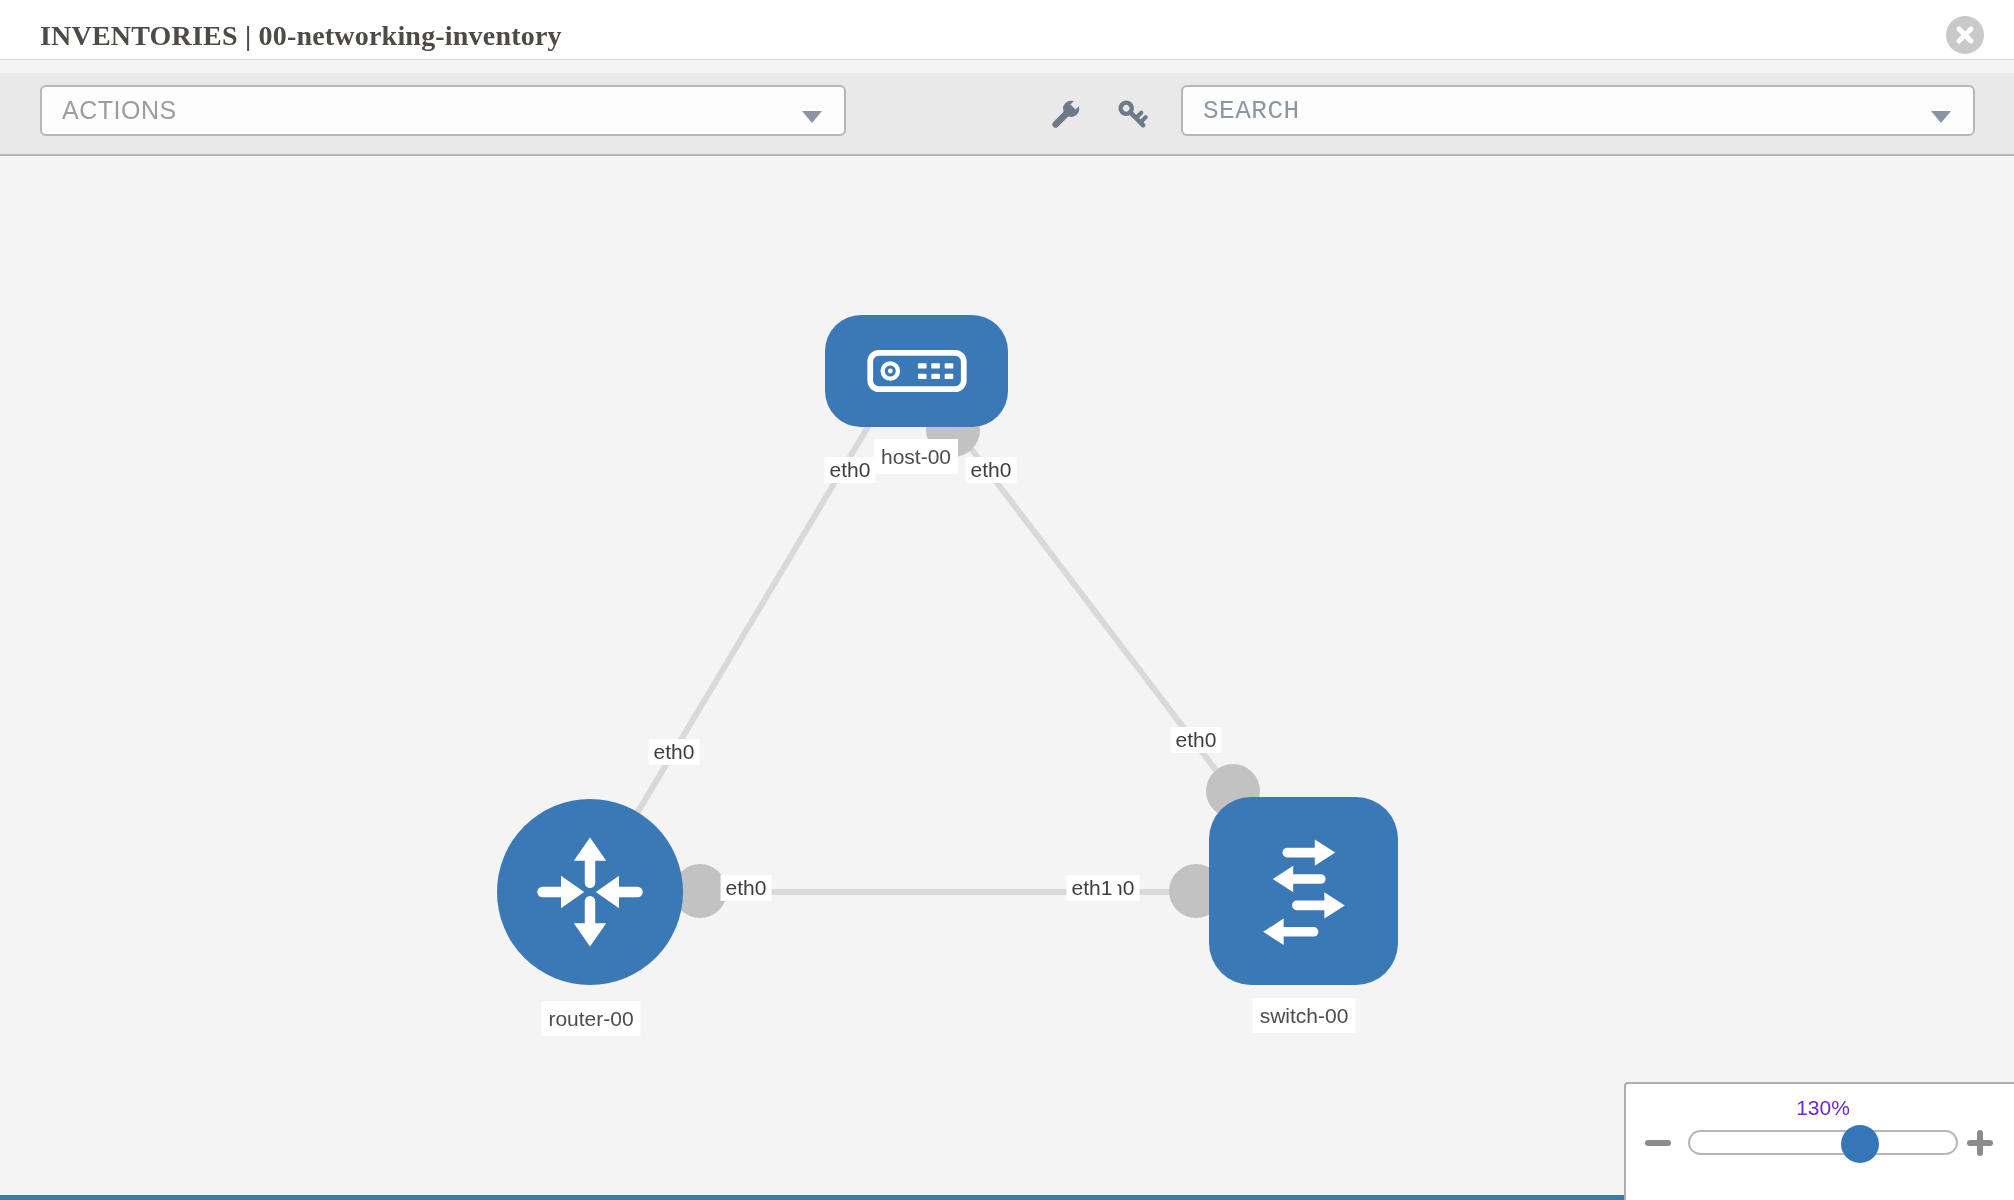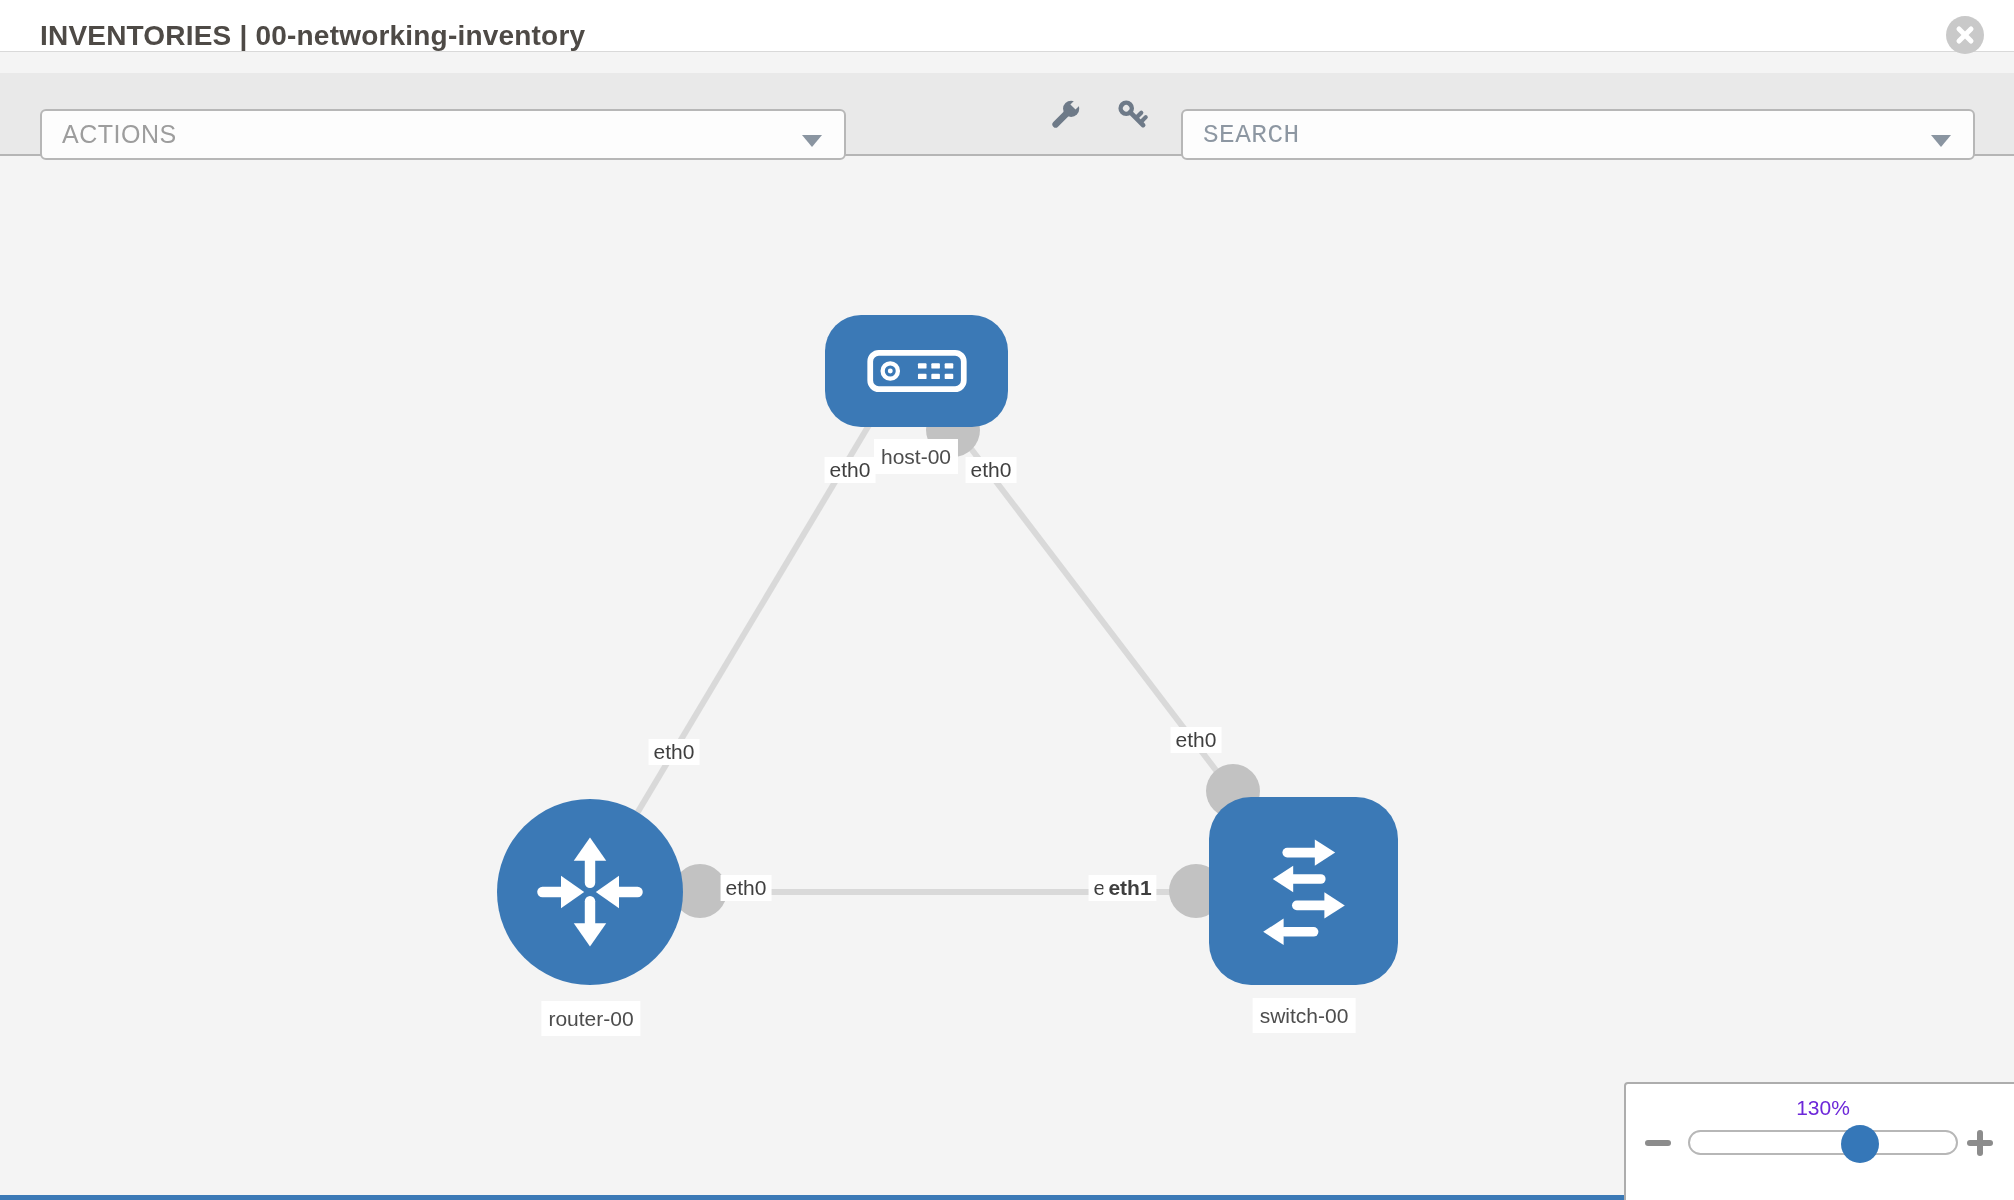--- a/index.html
+++ b/index.html
@@ -1,26 +1,26 @@
 <!DOCTYPE html>
 <html><head>
 <meta charset="utf-8">
 <style>
   * { margin:0; padding:0; box-sizing:border-box; }
   body { font-family:"Liberation Sans", sans-serif; background:#fff; }
   .window { position:relative; width:2014px; height:1200px; overflow:hidden; background:#f4f4f4; }
 
   
-  .header { position:absolute; left:0; top:0; width:2014px; height:52px; background:#ffffff; border-bottom:1px solid #d9d9d9; z-index:20; }
+  .header { position:absolute; left:0; top:0; width:2014px; height:60px; background:#ffffff; border-bottom:1px solid #d9d9d9; z-index:20;font-family:Liberation Serif, serif; }
   .page-title { position:absolute; left:40px; top:20px; font-size:28px; font-weight:bold; color:#4e4a46; letter-spacing:0.2px; }
   .close-btn { position:absolute; left:1946px; top:16px; width:38px; height:38px; border-radius:50%; background:#c9c9c9; cursor:pointer; display:flex; align-items:center; justify-content:center; }
 
   
   .toolbar { position:absolute; left:0; top:73px; width:2014px; height:83px; background:#e9e9e9; border-bottom:2px solid #b5b5b5; z-index:20; }
-  .combo { position:absolute; top:12px; height:51px; background:#fdfdfd; border:2px solid #b7b7b7; border-radius:6px; display:flex; align-items:center;margin-top:24px; }
+  .combo { position:absolute; top:12px; height:51px; background:#fdfdfd; border:2px solid #b7b7b7; border-radius:6px; display:flex; align-items:center; }
   .combo-actions { left:40px; width:806px; }
   .combo-search { left:1181px; width:794px; }
   .combo-label { margin-left:20px; font-size:25px; color:#9d9d9d; letter-spacing:0.5px; }
   .combo input { border:none; outline:none; background:transparent; margin-left:20px; font-size:26px; color:#737373; width:680px; font-family:Liberation Mono, monospace; }
   .combo input::placeholder { color:#8d97a2; letter-spacing:0.5px; }
   .caret { position:absolute; right:22px; top:24px; width:0; height:0; border-left:10px solid transparent; border-right:10px solid transparent; border-top:12px solid #8a95a1; }
   .tool-icon { position:absolute; top:24px; width:36px; height:36px; cursor:pointer; }
   .tool-wrench { left:1047px; }
   .tool-key { left:1115px; }
 
@@ -160,21 +160,21 @@
     <div class="node-label" style="left:916px; top:283px;">host-00</div>
     <div class="node-label" style="left:591px; top:845px;text-align:right;">router-00</div>
     <div class="node-label" style="left:1304px; top:842px;">switch-00</div>
 
     <div class="if-label" style="left:850px; top:301px;">eth0</div>
     <div class="if-label" style="left:991px; top:301px;">eth0</div>
     <div class="if-label" style="left:674px; top:583px;">eth0</div>
     <div class="if-label" style="left:1196px; top:571px;">eth0</div>
     <div class="if-label" style="left:746px; top:719px;">eth0</div>
     <div class="if-label" style="left:1114px; top:719px; z-index:5;">eth0</div>
-    <div class="if-label" style="left:1130px; top:719px; z-index:6;font-weight:bold;">eth1</div>
+    <div class="if-label" style="left:1092px; top:719px; z-index:6;">eth1</div>
   </div>
 
   <div class="zoom-panel">
     <div class="zoom-level">130%</div>
     <div class="zoom-minus">
       <div class="hbar"></div>
     </div>
     <div class="zoom-track"></div>
     <div class="zoom-thumb"></div>
     <div class="zoom-plus">

